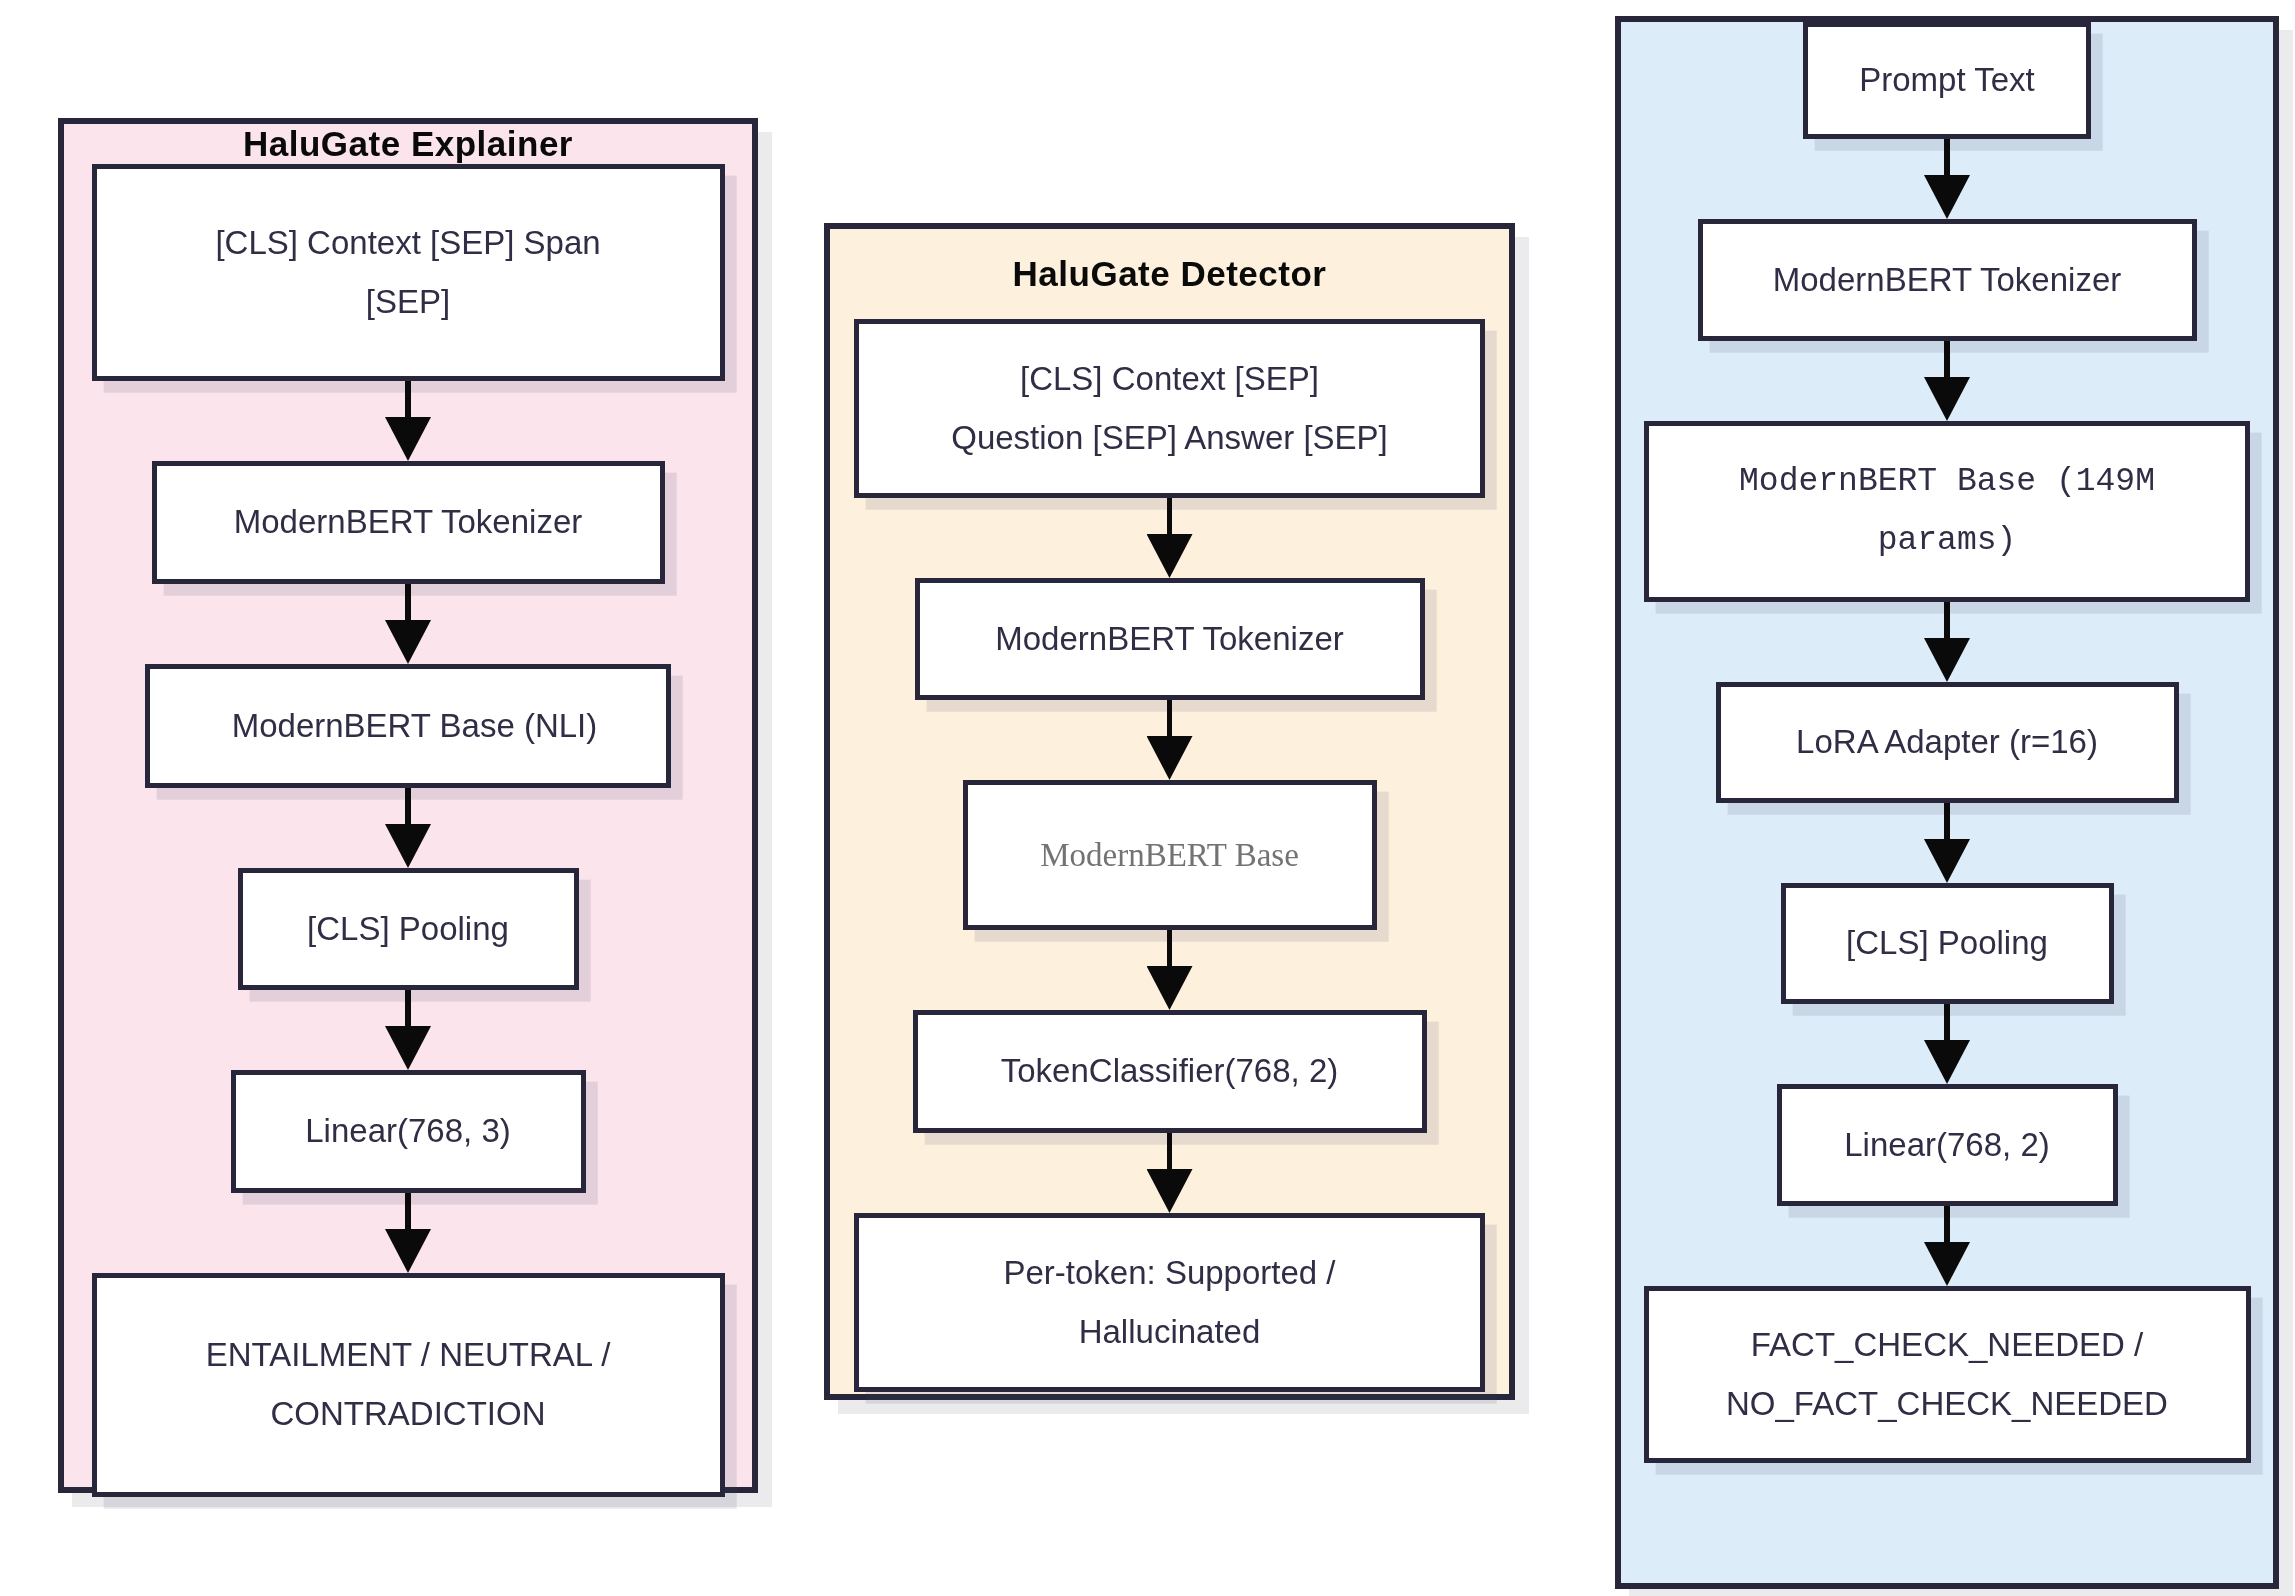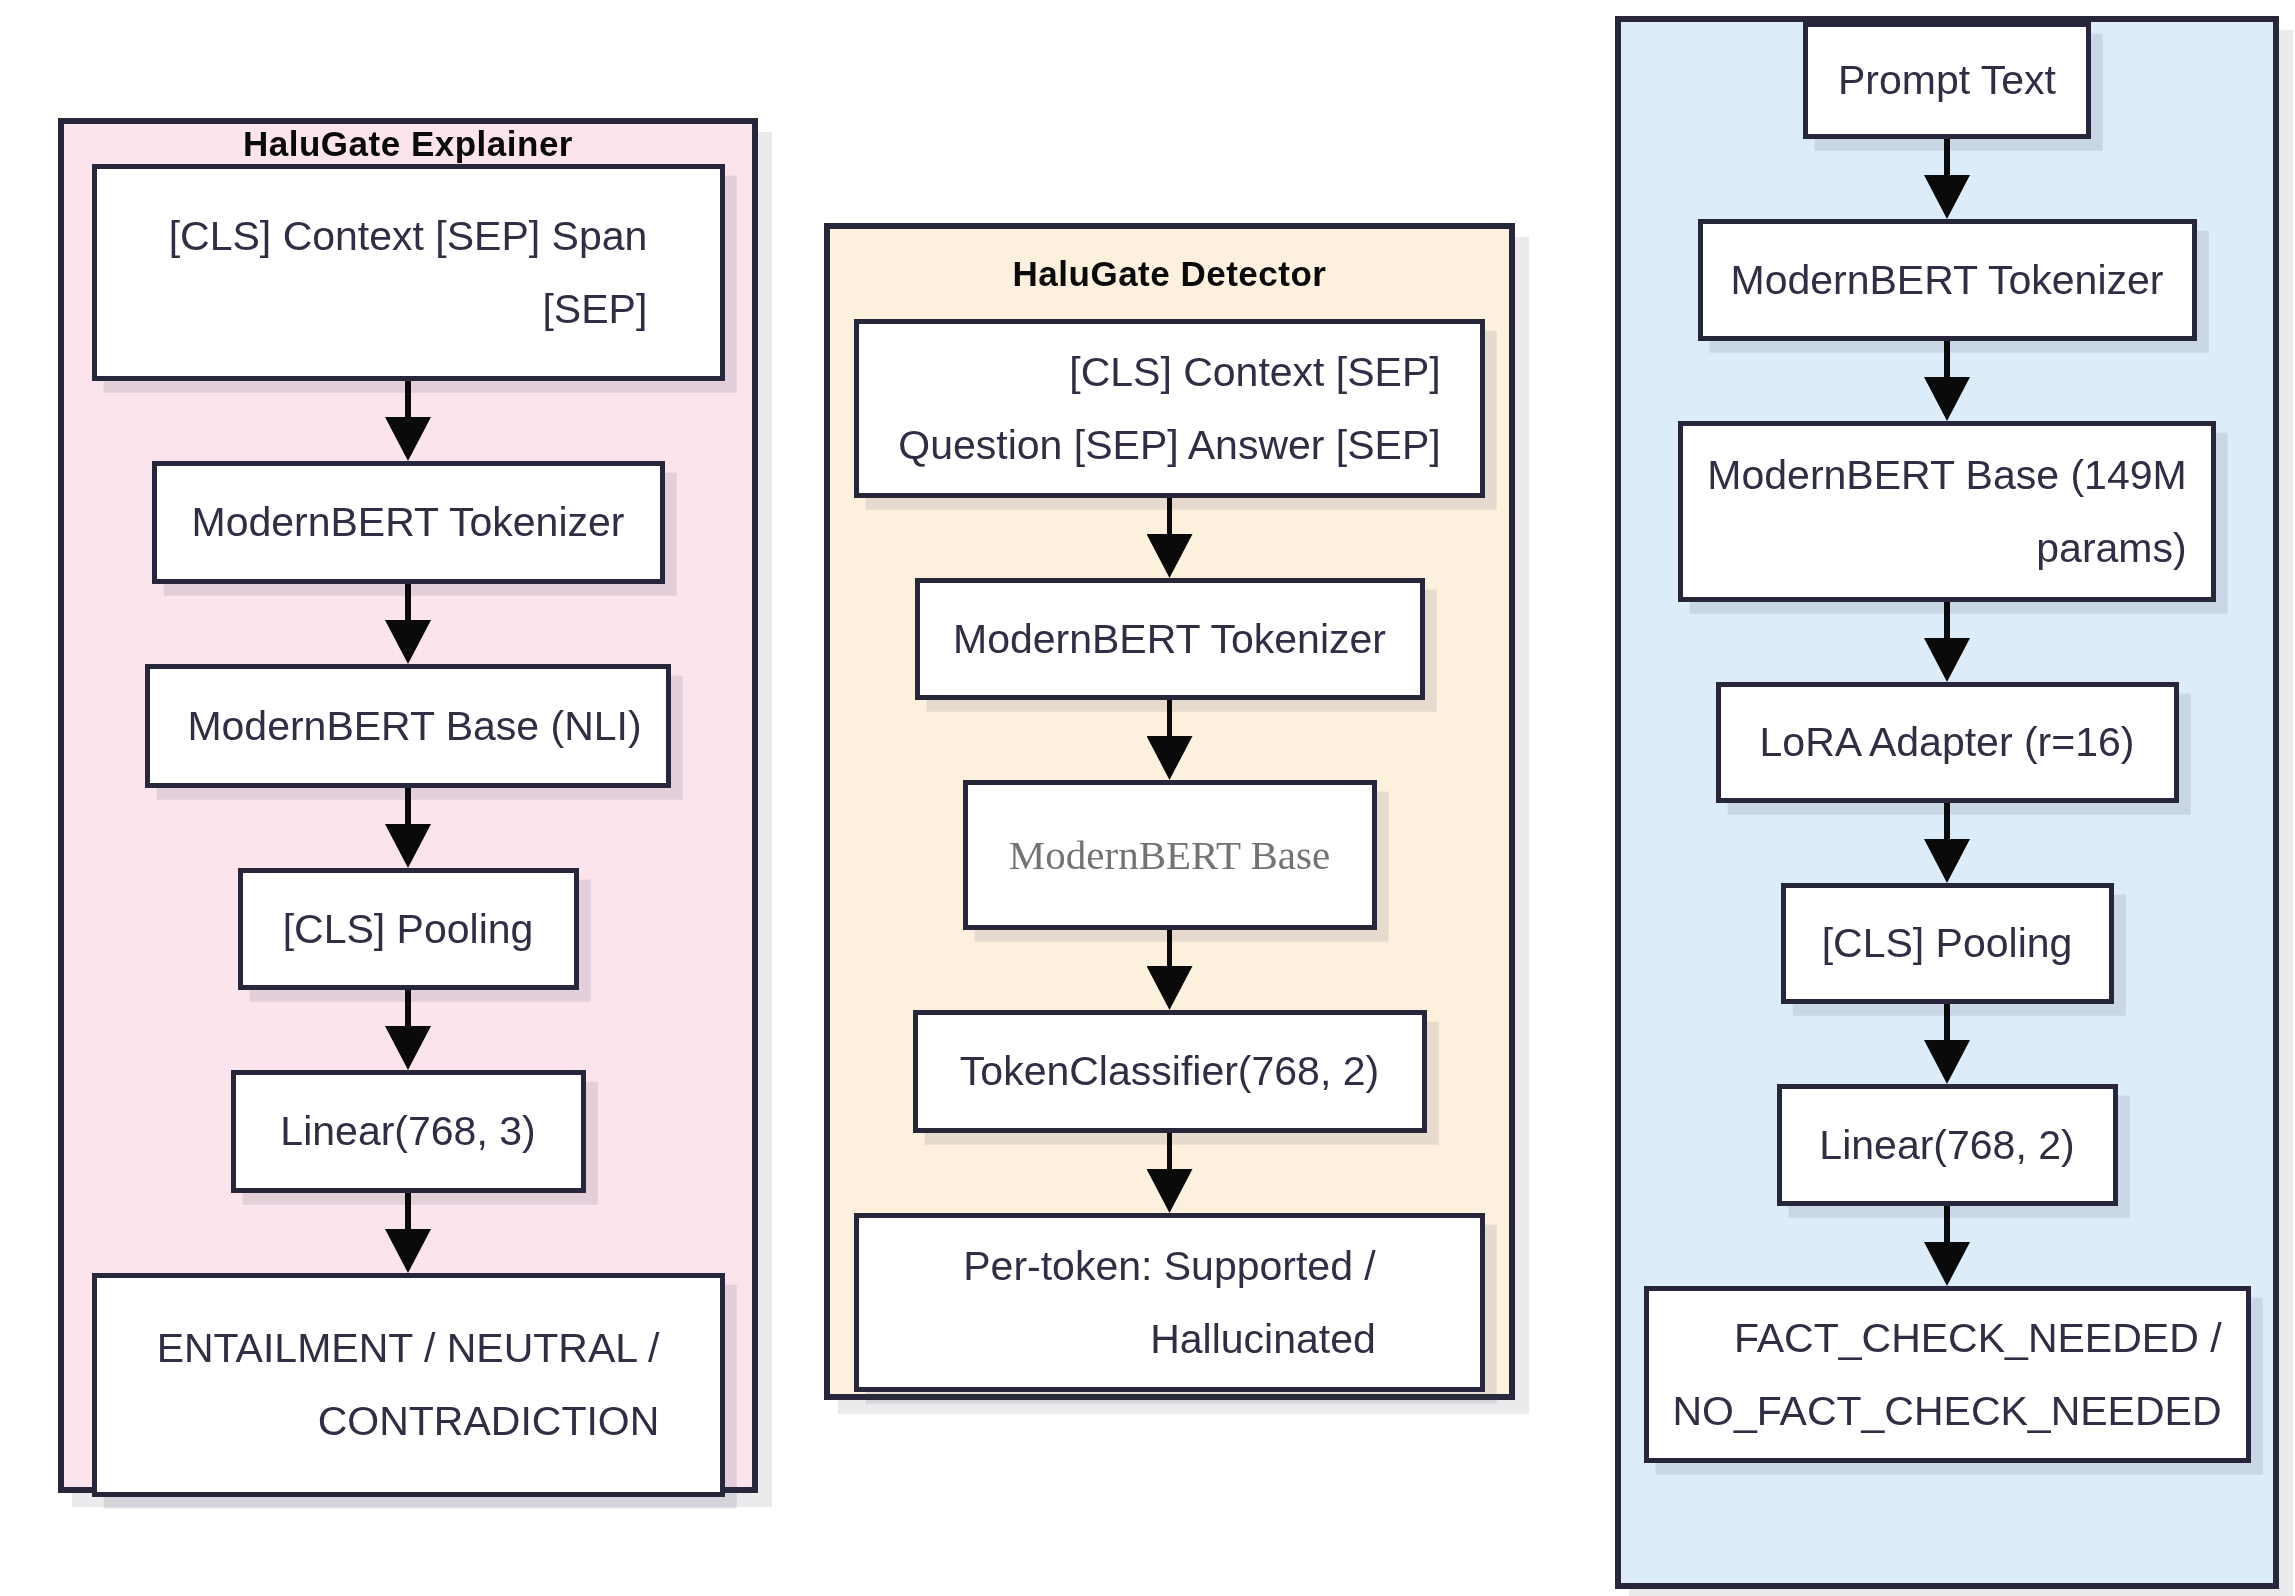--- a/index.html
+++ b/index.html
@@ -33,27 +33,27 @@
     letter-spacing: 0.5px;
     color: #0a0a0a;
     white-space: nowrap;
   }
   .node {
     box-sizing: border-box;
     background: #ffffff;
     border: 5.8px solid #27263a;
     box-shadow: 11.7px 11.7px 0 rgba(70, 70, 100, 0.13);
     color: #2f2e45;
-    font-size: 41px;
+    font-size: 33px;
     font-weight: 500;
     line-height: 1.78;
     display: flex;
     align-items: center;
     justify-content: center;
-    text-align: right;
+    text-align: center;
     white-space: pre-line;
     padding: 0 19px;
     flex: 0 0 auto;
   }
   .arrow {
     height: 80px;
     flex: 0 0 auto;
     display: flex;
     flex-direction: column;
     align-items: center;
@@ -139,21 +139,21 @@
     <div class="node" style="width: 288px; height: 117px; color: rgb(47, 46, 69);">Prompt Text</div>
     <div class="arrow">
       <div class="arrow-stem" style="background-color: rgb(10, 10, 10);"></div>
       <div class="arrow-head" style="background-color: rgb(10, 10, 10);"></div>
     </div>
     <div class="node" style="width: 499px; height: 122px; color: rgb(47, 46, 69);">ModernBERT Tokenizer</div>
     <div class="arrow">
       <div class="arrow-stem" style="background-color: rgb(10, 10, 10);"></div>
       <div class="arrow-head" style="background-color: rgb(10, 10, 10);"></div>
     </div>
-    <div class="node" style="width: 538px; height: 181px; color: rgb(47, 46, 69);">ModernBERT Base (149M
+    <div class="node" style="width: 606px; height: 181px; color: rgb(47, 46, 69); font-family: Liberation Mono, monospace;">ModernBERT Base (149M
 params)</div>
     <div class="arrow">
       <div class="arrow-stem" style="background-color: rgb(10, 10, 10);"></div>
       <div class="arrow-head" style="background-color: rgb(10, 10, 10);"></div>
     </div>
     <div class="node" style="width: 463px; height: 121px; color: rgb(47, 46, 69);">LoRA Adapter (r=16)</div>
     <div class="arrow">
       <div class="arrow-stem" style="background-color: rgb(10, 10, 10);"></div>
       <div class="arrow-head" style="background-color: rgb(10, 10, 10);"></div>
     </div>

